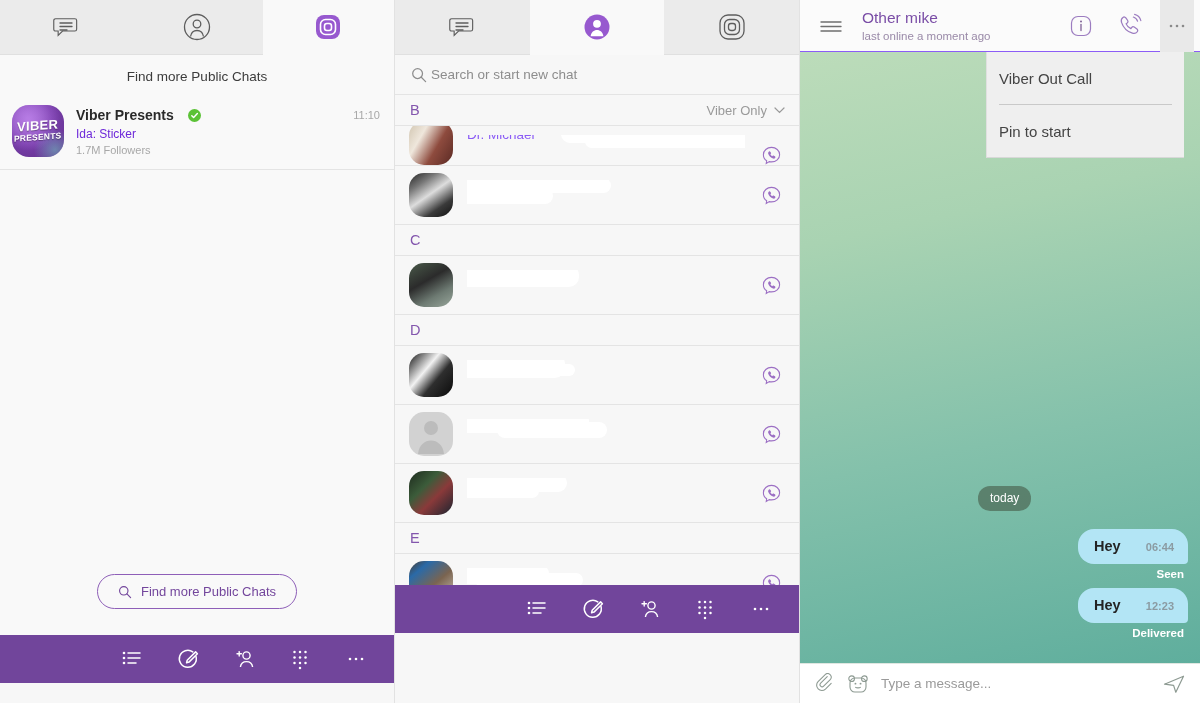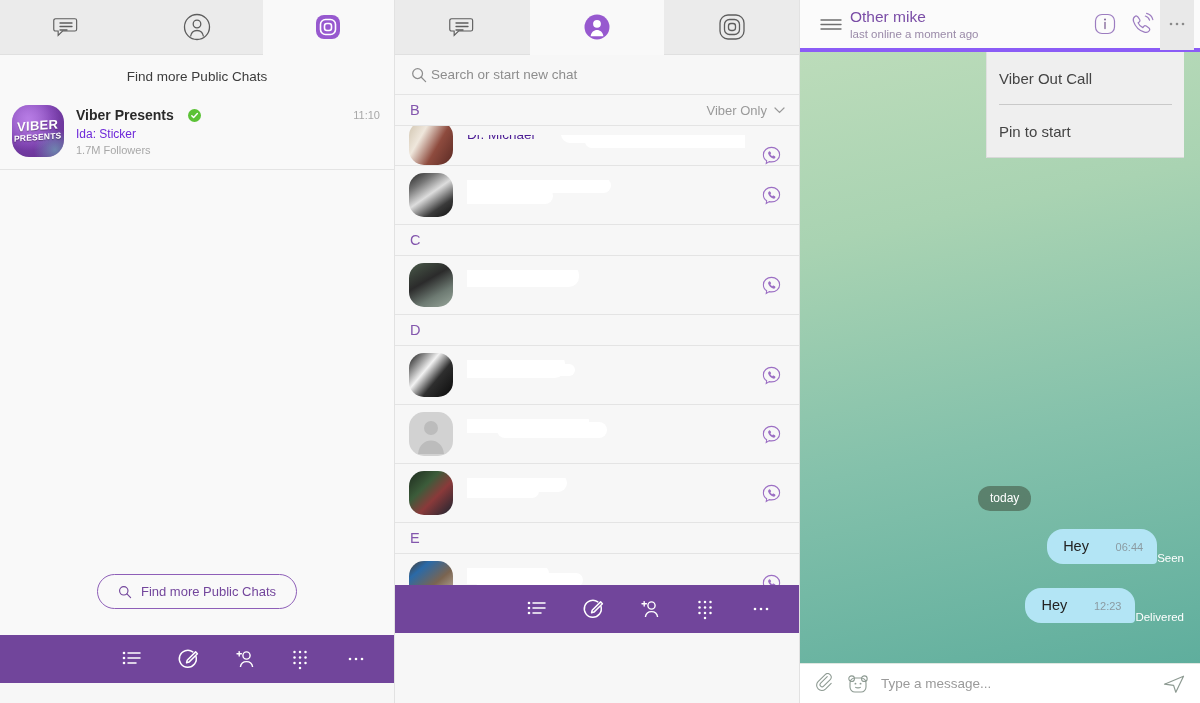--- a/index.html
+++ b/index.html
@@ -97,29 +97,29 @@
   .sec-letter { font-size: 14.5px; color: #8356ad; }
   .viber-only { display:flex; align-items:center; gap:7px; font-size:13px; color:#9a9a9a; cursor:pointer; }
   .contact-row {
     display: flex; align-items: center; gap: 14px;
     height: 59px; padding: 0 16px 0 14px; background: #f7f7f7;
     border-bottom: 1px solid #e4e4e4; cursor: pointer; overflow: hidden;
   }
   .contact-row.clipped { height: 40px; align-items: flex-end; }
   .c-avatar { width: 44px; height: 44px; flex: 0 0 44px; border-radius: 15px; position: relative; overflow: hidden; }
   .c-name-mask { flex: 1; position: relative; height: 30px; overflow: hidden; }
-  .c-name-text { font-size: 13.5px; color: #4c1d95; white-space: nowrap; position:absolute; top:6px; left:0; }
+  .c-name-text { font-size: 13.5px; color: #8b5cf6; white-space: nowrap; position:absolute; top:6px; left:0; }
   .redact { position: absolute; background: #ffffff; border-radius: 10px; }
   .c-call { flex: 0 0 24px; display: flex; align-items: center; justify-content: center; cursor: pointer; }
   .mid-list { height: 490px; overflow: hidden; }
 
   
   .chat-head {
-    height: 52px; display: flex; align-items: center; gap: 2px;
-    padding: 0 6px 0 14px; background: #fbfbfb; border-bottom: 4px solid #8b5cf6;
+    height: 52px; display: flex; align-items: center; gap: 14px;
+    padding: 0 6px 0 14px; background: #fbfbfb; border-bottom: 1px solid #8b5cf6;
   }
   .ch-titles { flex: 1; min-width: 0; }
   .ch-title { font-size: 15.5px; color: #7a4da6; line-height: 1.15; }
   .ch-sub { font-size: 11.5px; color: #9a8aa8; margin-top: 3px; }
   .ch-btn { width: 34px; height: 40px; display:flex; align-items:center; justify-content:center; cursor:pointer; }
   .ch-btn.menu-open { background: #e9e9e9; height: 52px; }
 
   .chat-body {
     position: relative; height: 611px;
     background: linear-gradient(168deg, #bcdcba 0%, #a9d3b2 28%, #84c1ab 62%, #5fae9d 100%);
@@ -131,21 +131,21 @@
     padding: 0 12px; z-index: 20;
   }
   .ctx-item { font-size: 15px; color: #444; padding: 18px 0 17px 0; cursor: pointer; }
   .ctx-sep { height: 1px; background: #c9c9c9; }
 
   .day-pill {
     position: absolute; left: 178px; top: 434px;
     background: rgba(78,106,86,.72); color: #fff; font-size: 12px;
     padding: 5px 12px 6px; border-radius: 12px;
   }
-  .msg-out { position: absolute; right: 12px; display: flex; flex-direction: row; align-items: flex-end; }
+  .msg-out { position: absolute; right: 12px; display: flex; flex-direction: column; align-items: flex-end; font-weight: bold; }
   .bubble {
     background: #b3e5f5; border-radius: 16px 16px 4px 16px;
     display: flex; align-items: baseline; gap: 22px;
     padding: 9px 14px 10px 16px; min-width: 110px;
   }
   .bubble-text { font-size: 14.5px; color: #232323; }
   .bubble-time { font-size: 11px; color: #8b9ba2; margin-left: auto; }
   .msg-status { font-size: 11.5px; color: #ffffff; margin-top: 4px; margin-right: 4px; }
 
   .composer {

